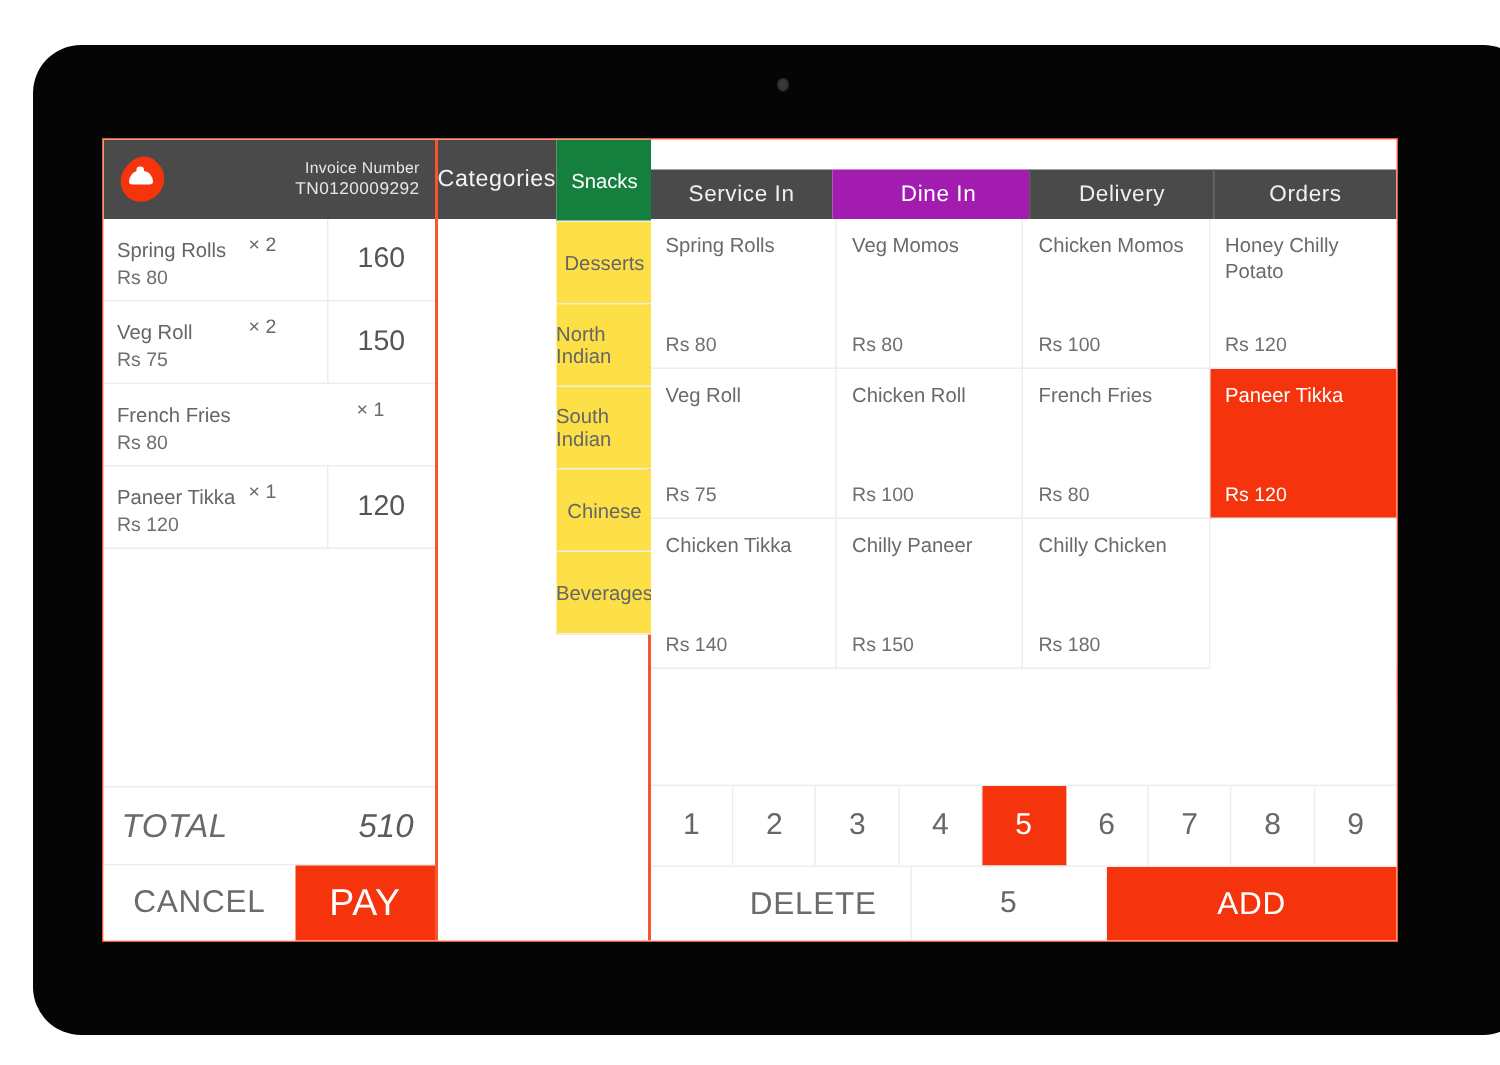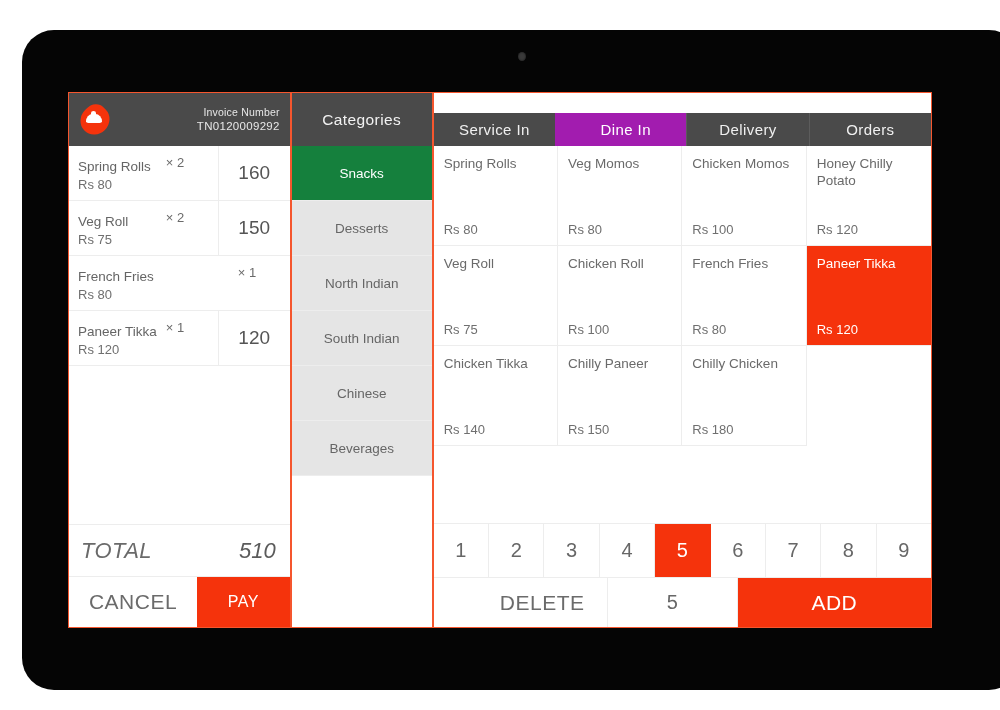--- a/index.html
+++ b/index.html
@@ -134,44 +134,44 @@
   #order-actions { height: 50px; flex: none; display: flex; text-align: right; }
   #cancel-button {
     flex: 0 0 128px;
     display: flex; align-items: center; justify-content: center;
     font-size: 21px; color: #6b6b6b; letter-spacing: .5px;
     background: #fff;
   }
   #pay-button {
     flex: 1 1 auto;
     display: flex; align-items: center; justify-content: center;
-    font-size: 16px; color: #fff; letter-spacing: .5px;
+    font-size: 25px; color: #fff; letter-spacing: .5px;
     background: #f5330c;
   }
 
   
   #categories-panel {
     width: 142px; flex: none;
-    display: flex; flex-direction: column;
+    display: flex; 
     border-right: 2px solid #f5562e;
     background: #fff;
   }
   #categories-header {
     height: 53px; flex: none;
     background: #4a4a4a;
     color: #f2f2f2;
     font-size: 15.5px; letter-spacing: .4px;
     display: flex; align-items: center; justify-content: center;
   }
   .category-item {
     height: 55px; flex: none;
     display: flex; align-items: center; justify-content: center;
     font-size: 13.5px; color: #666;
     border-bottom: 1px solid #ededed;
-    background: #e5e5e5;
+    background: #fde047;
   }
   .category-item.active { background: #15803d; color: #fff; }
   #category-filler { flex: 1 1 auto; background: #fff; }
 
   
   #menu-panel {
     flex: 1 1 auto;
     display: flex; flex-direction: column;
     min-width: 0; background: #fff;
   }

